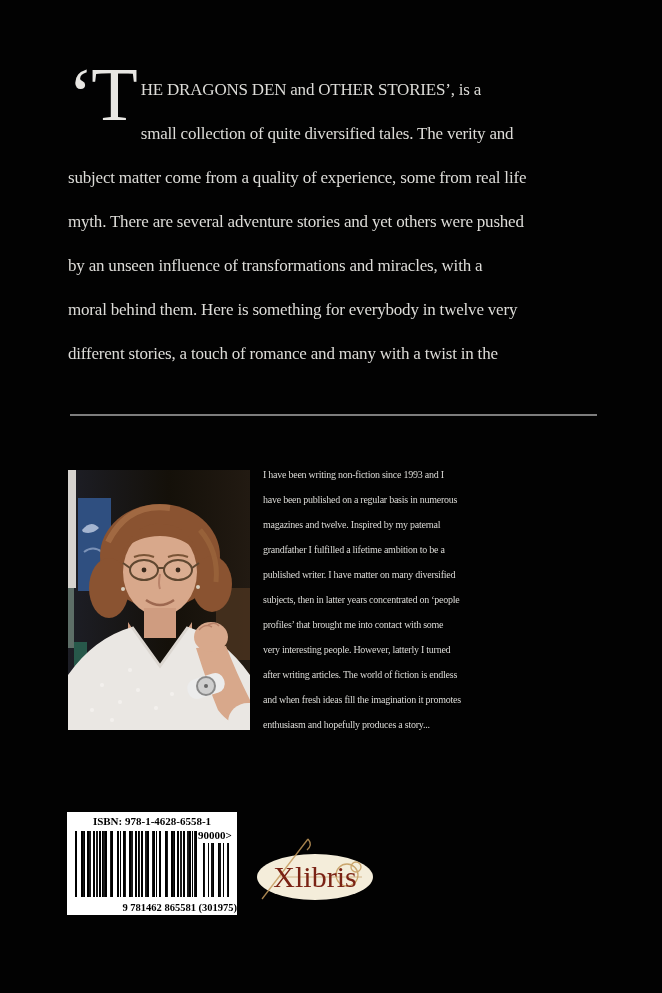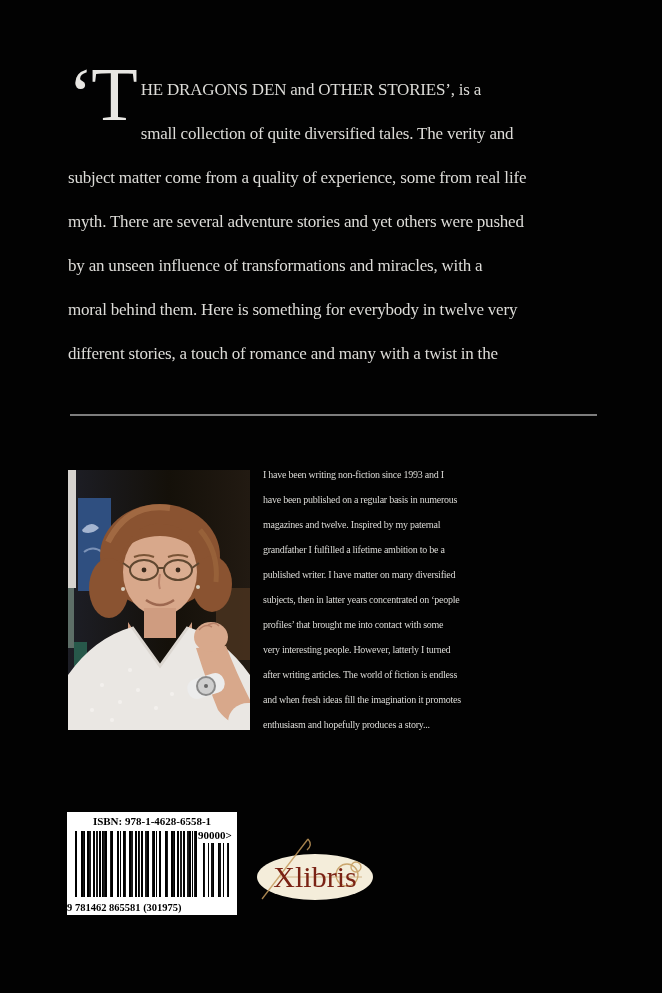--- a/index.html
+++ b/index.html
@@ -67,21 +67,21 @@
     white-space:nowrap;z-index:2;
   }
   .bars-addon{
     position:absolute;left:136px;top:31px;width:28px;height:54px;
     background-image:
       repeating-linear-gradient(90deg,#000 0 1px,rgba(0,0,0,0) 1px 5px),
       repeating-linear-gradient(90deg,#111 0 2px,#fff 2px 8px);
   }
   .digits{
     position:absolute;left:0;right:0;bottom:2px;
-    text-align:left;font-size:10.5px;white-space:nowrap;
+    text-align:right;font-size:10.5px;white-space:nowrap;
     background:#fff;padding-top:1px;font-weight:bold;
   }
 
   
   .logo{position:absolute;left:250px;top:831px;width:134px;height:74px;}
 </style>
 </head>
 <body>
 
 <div class="stage">

